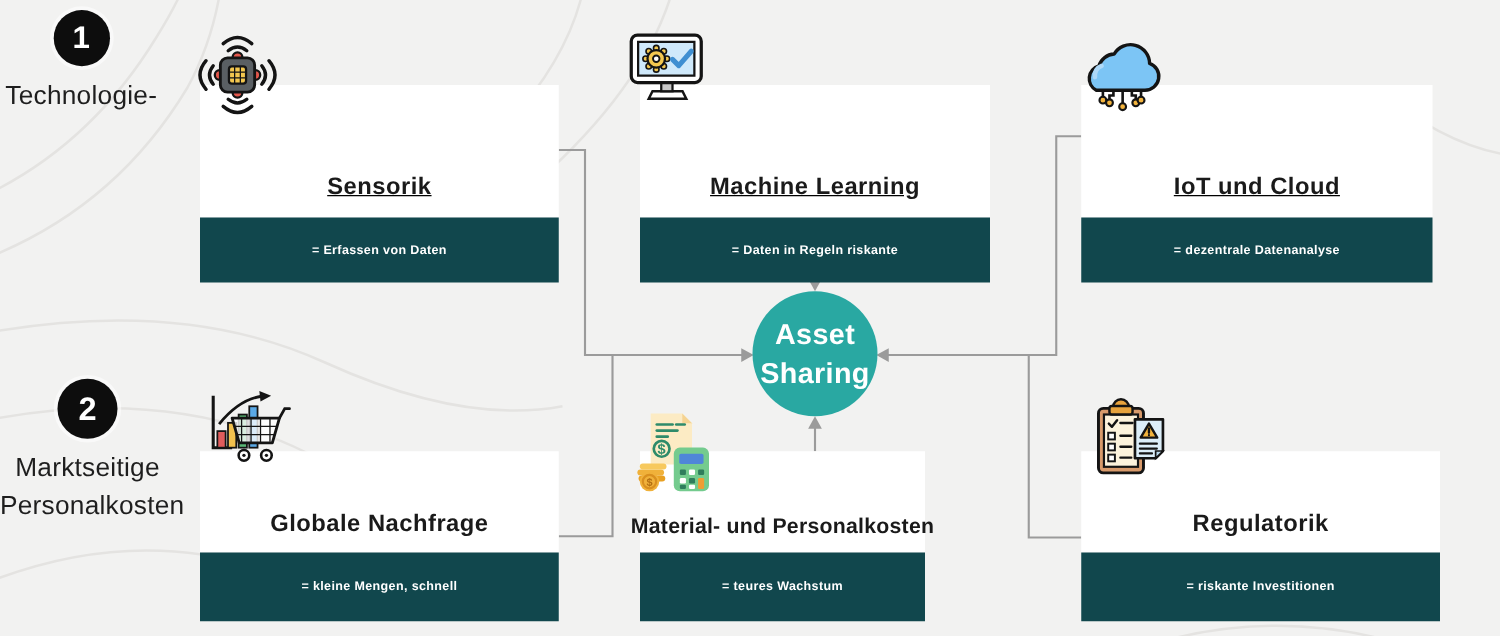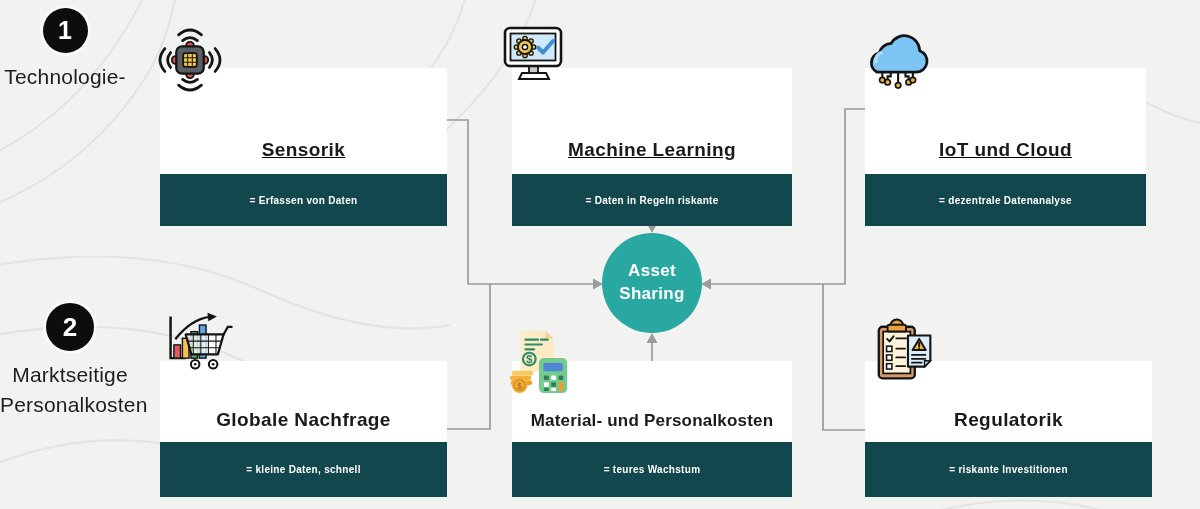--- a/index.html
+++ b/index.html
@@ -44,33 +44,33 @@
     background:var(--banner);color:var(--banner-text);
     display:flex;align-items:center;justify-content:center;
     font-size:10px;font-weight:700;letter-spacing:.3px;white-space:nowrap;
   }
   .row1 .card-banner{height:52px;}
   .row2 .card-banner{height:55px;}
   #card-sensorik{left:160px;top:68px;width:287px;}
   #card-ml{left:512px;top:68px;width:280px;text-align:center;}
   #card-iot{left:865px;top:68px;width:281px;}
   #card-nachfrage{left:160px;top:361px;width:287px;}
-  #card-kosten{left:512px;top:361px;width:280px;}
+  #card-kosten{left:512px;top:361px;width:228px;}
   #card-regulatorik{left:865px;top:361px;width:287px;border-radius:19px;}
   .icon{position:absolute;}
   #icon-sensor{left:150px;top:20px;width:80px;height:80px;}
   #icon-monitor{left:502px;top:25px;width:66px;height:60px;}
   #icon-cloud{left:856px;top:28px;width:80px;height:80px;}
   #icon-cart{left:163px;top:310px;width:70px;height:66px;}
   #icon-invoice{left:505px;top:327px;width:70px;height:68px;}
   #icon-clipboard{left:871px;top:317px;width:72px;height:72px;}
   .center-circle{
     position:absolute;left:602px;top:233px;width:100px;height:100px;border-radius:50%;
     background:var(--circle);display:flex;flex-direction:column;align-items:center;justify-content:center;
-    color:#fff;font-size:17px;font-weight:600;line-height:1.35;letter-spacing:.3px;text-align:center;
+    color:#fff;font-size:23px;font-weight:600;line-height:1.35;letter-spacing:.3px;text-align:center;
   }
 </style>
 </head>
 <body>
 
 <div class="stage">
 
   <svg class="bg-curves" viewBox="0 0 1200 509" fill="none">
     <g stroke="#e4e3e1" stroke-width="2">
       <path d="M-20 160 Q 70 120 125 30 Q 145 -2 150 -20"></path>
@@ -139,21 +139,21 @@
     <div class="card-white">
       <div class="card-title">IoT und Cloud</div>
     </div>
     <div class="card-banner">= dezentrale Datenanalyse</div>
   </div>
 
   <div class="card row2" id="card-nachfrage">
     <div class="card-white">
       <div class="card-title">Globale Nachfrage</div>
     </div>
-    <div class="card-banner">= kleine Daten, schnell</div>
+    <div class="card-banner">= kleine Mengen, schnell</div>
   </div>
 
   <div class="card row2" id="card-kosten">
     <div class="card-white">
       <div class="card-title long">Material- und Personalkosten</div>
     </div>
     <div class="card-banner">= teures Wachstum</div>
   </div>
 
   <div class="card row2" id="card-regulatorik">

